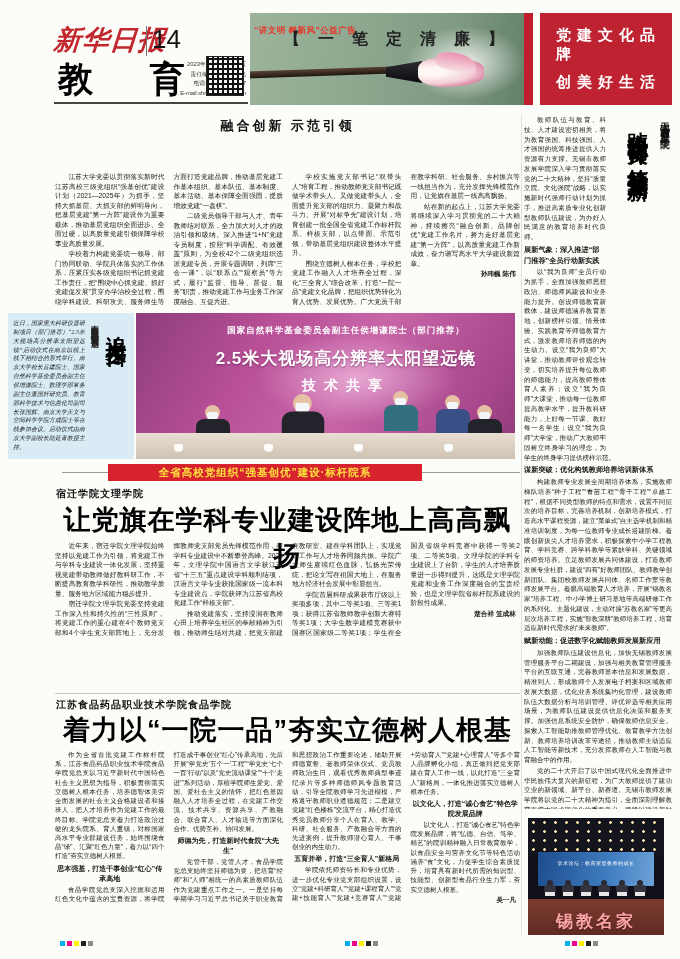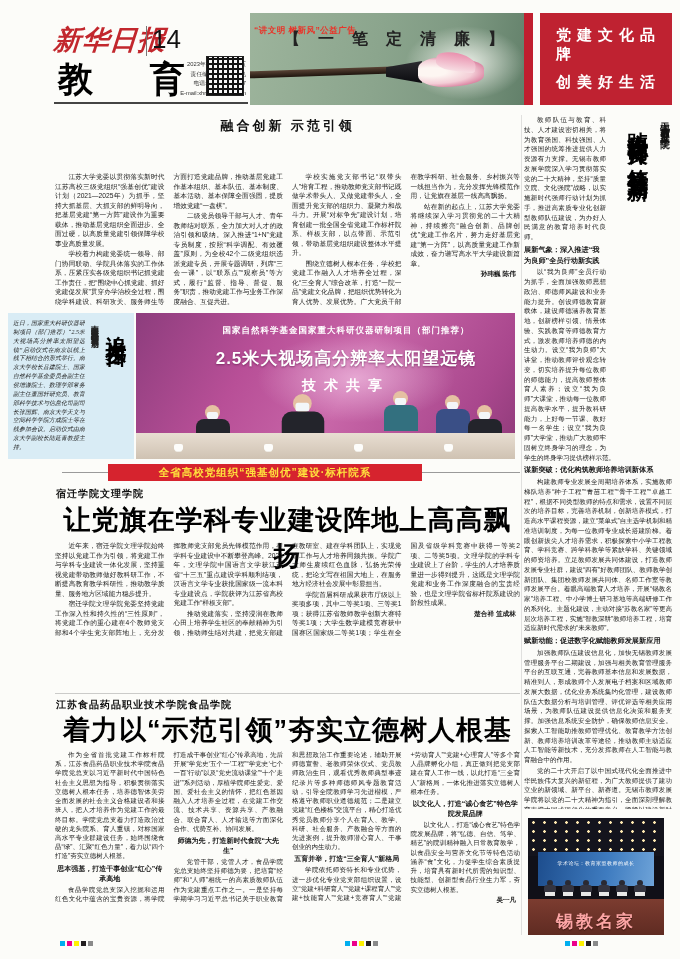--- a/index.html
+++ b/index.html
@@ -191,21 +191,21 @@
   </div>
 
   <div class="abs solar">
     <div class="solar-title">追光探日！</div>
     <div class="solar-sub">南大国家重大科研仪器研制项目启动</div>
     <div class="solar-body">近日，国家重大科研仪器研制项目（部门推荐）“2.5米大视场高分辨率太阳望远镜”启动仪式在南京以线上线下相结合的形式举行。南京大学校长吕建院士、国家自然科学基金委员会副主任侯增谦院士、数理学部常务副主任董国轩研究员、教育部科学技术与信息化司副司长张国辉、南京大学天文与空间科学学院方成院士等在线参加会议。启动仪式由南京大学副校长陆延青教授主持。</div>
   </div>
 
   <div class="abs photo">
     <div class="photo-glow"></div>
-    <div class="photo-l1">国家自然科学基金国家重大科研仪器研制项目（部门推荐）</div>
+    <div class="photo-l1">国家自然科学基金委员会副主任侯增谦院士（部门推荐）</div>
     <div class="photo-l2">2.5米大视场高分辨率太阳望远镜</div>
     <div class="photo-l3">技术共享</div>
     <div class="person teal" style="left:248px; top:78px;">
       <div class="head"></div>
         <div class="mask"></div>
         <div class="torso"></div>
     </div>
     <div class="person blue" style="left:300px; top:82px;">
       <div class="head"></div>
         <div class="mask"></div>
@@ -242,21 +242,21 @@
     <p>近年来，宿迁学院文理学院始终坚持以党建工作为引领，将党建工作与学科专业建设一体化发展，坚持重视党建带动教师做好教科研工作，不断提高教育教学科研性，推动教学质量、服务地方区域能力稳步提升。</p>
     <p>宿迁学院文理学院党委坚持党建工作深入性和持久性的“三性原则”，将党建工作的重心建在4个教师党支部和4个学生党支部阵地上，充分发挥教师党支部党员先锋模范作用，在学科专业建设中不断攀登高峰。2021年，文理学院中国语言文学获江苏省“十三五”重点建设学科顺利结项，汉语言文学专业获批国家级一流本科专业建设点，学院获评为江苏省高校党建工作“样板支部”。</p>
     <p>推动党建落实，坚持浸润在教师心田上培养学生社区的奉献精神为引领，推动师生结对共建，把党支部建在教研室、建在学科团队上，实现党建工作与人才培养同频共振。学院广大师生赓续红色血脉，弘扬光荣传统，把论文写在祖国大地上，在服务地方经济社会发展中彰显担当。</p>
     <p>学院首届科研成果获市厅级以上奖项多项，其中二等奖1项、三等奖1项；获得江苏省教师教学创新大赛特等奖1项；大学生数学建模竞赛获中国赛区国家级二等奖1项；学生在全国及省级学科竞赛中获得一等奖2项、二等奖5项。文理学院的学科专业建设上了台阶，学生的人才培养质量进一步得到提升，这既是文理学院党建和业务工作深度融合的宝贵经验，也是文理学院省标杆院系建设的阶段性成果。</p>
     <p class="byline">楚合祥 笪成林</p>
   </div>
 
   <div class="abs hrule" style="left:55px; top:693px; width:465px; opacity:.5;"></div>
 
   <div class="abs kicker-left" style="left:56px; top:698px;">江苏食品药品职业技术学院食品学院</div>
-  <div class="abs headline" style="left:55px; top:712px; width:465px; font-size:27px;">着力以“示范引领”夯实立德树人根基</div>
+  <div class="abs headline" style="left:55px; top:712px; width:465px; font-size:27px;">着力以“一院一品”夯实立德树人根基</div>
   <div class="abs bodycols" style="left:55px; top:750px; width:465px; height:185px; column-count:4; font-size:6.5px;">
     <p>作为全省首批党建工作标杆院系，江苏食品药品职业技术学院食品学院党总支以习近平新时代中国特色社会主义思想为指导，积极贯彻落实立德树人根本任务，培养德智体美劳全面发展的社会主义合格建设者和接班人，把人才培养作为党建工作的最终目标。学院党总支着力打造政治过硬的龙头院系、育人重镇，对标国家高水平专业群建设任务，始终围绕食品“绿”、汇聚“红色力量”，着力以“四个打造”夯实立德树人根基。</p>
     <p class="subhead-inline">思本强基，打造干事创业“红心”传承高地</p>
     <p>食品学院党总支深入挖掘和运用红色文化中蕴含的宝贵资源，将学院打造成干事创业“红心”传承高地，先后开展“学党史‘五个一’工程”“学党史‘七个一百’行动”以及“党史流动课堂”“十个‘走进’”系列活动，厚植学院师生爱党、爱国、爱社会主义的情怀，把红色基因融入人才培养全过程，在党建工作交流、技术共享、资源共享、产教融合、联合育人、人才输送等方面深化合作、优势互补、协同发展。</p>
     <p class="subhead-inline">师德为先，打造新时代食院“大先生”</p>
     <p>党管干部，党管人才，食品学院党总支始终坚持师德为要，把培育“经师”和“人师”相统一的高素质教师队伍作为党建重点工作之一。一是坚持每学期学习习近平总书记关于职业教育和思想政治工作重要论述，辅助开展师德宣誓、老教师荣休仪式、党员教师政治生日，观看优秀教师典型事迹纪录片等多种师德师风专题教育活动，引导全院教师学习先进楷模，严格遵守教师职业道德规范；二是建立党建“红色楼栋”交流平台，精心打造优秀党员教师分享个人在育人、教学、科研、社会服务、产教融合等方面的先进案例，提升教师潜心育人、干事创业的内生动力。</p>
     <p class="subhead-inline">五育并举，打造“三全育人”新格局</p>
     <p>学院依托师资特长和专业优势，进一步优化专业党支部组织设置，设立“党建+科研育人”“党建+课程育人”“党建+技能育人”“党建+竞赛育人”“党建+劳动育人”“党建+心理育人”等多个育人品牌孵化小组，真正做到把党支部建在育人工作一线，以此打造“三全育人”新格局，一体化推进落实立德树人根本任务。</p>
     <p class="subhead-inline">以文化人，打造“诚心食艺”特色学院发展品牌</p>
     <p>以文化人，打造“诚心食艺”特色学院发展品牌，将“弘德、自信、笃学、精艺”的院训精神融入日常教育教学，以食品安全与营养文化节等特色活动涵养“食”文化，力促学生综合素质提升，培育具有新时代所需的知识型、技能型、创新型食品行业生力军，夯实立德树人根基。</p>
@@ -264,21 +264,21 @@
   </div>
 
   <div class="abs vrule" style="left:521px; top:115px; height:820px; opacity:.55;"></div>
 
   <div class="abs wuxi" style="left: 524px; top: 115px;">
     <div class="wuxi-vert">
       <div class="wuxi-kicker">无锡市教师发展学院</div>
       <div class="wuxi-head">踔疾步稳育良师　笃行致远开新局</div>
     </div>
     <p>教师队伍与教育、科技、人才建设密切相关，将为教育强国、科技强国、人才强国的统筹推进提供人力资源有力支撑。无锡市教师发展学院深入学习贯彻落实党的二十大精神，坚持“质量立院、文化强院”战略，以实施新时代强师行动计划为抓手，推进高素质专业化创新型教师队伍建设，为办好人民满意的教育培养时代良师。</p>
-    <p class="subhead-inline">展新气象：深入推进“我为良师”全员行动新实践</p>
+    <p class="subhead-inline">展新气象：深入推进“部门推荐”全员行动新实践</p>
     <p>以“我为良师”全员行动为抓手，全面加强教师思想政治、师德师风建设和业务能力提升。创设师德教育新载体，建设师德涵养教育基地，创新榜样引领、情景体验、实践教育等师德教育方式，激发教师培养师德的内生动力。设立“我为良师”大讲堂，推动教师评价观念转变，切实培养提升每位教师的师德能力，提高教师整体育人素养；设立“我为良师”大课堂，推动每一位教师提高教学水平，提升教科研能力，上好每一节课、教好每一名学生；设立“我为良师”大学堂，推动广大教师牢固树立终身学习的理念，为学生的终身学习提供榜样示范。</p>
     <p class="subhead-inline">谋新突破：优化构筑教师培养培训新体系</p>
     <p>构建教师专业发展全周期培养体系，实施教师梯队培养“种子工程”“青苗工程”“骨干工程”“卓越工程”，根据不同类型教师的特点和需求，设置不同层次的培养目标，完善培养机制，创新培养模式，打造高水平课程资源，建立“菜单式”自主选学机制和精准培训制度，为每一位教师专业成长搭建阶梯。着眼创新拔尖人才培养需求，积极探索中小学工程教育、学科竞赛、跨学科教学等紧缺学科、关键领域的师资培养。立足教师发展共同体建设，打造教师发展专业社群，建设“四有”好教师团队、教师教学创新团队、集团校教师发展共同体、名师工作室等教师发展平台。着眼高端教育人才培养，开展“锡教名家”培养工程、中小学博士研习基地等高端研修工作的系列化、主题化建设，主动对接“苏教名家”等更高层次培养工程，实施“智教深耕”教师培养工程，培育适应新时代需求的“未来教师”。</p>
     <p class="subhead-inline">赋新动能：促进数字化赋能教师发展新应用</p>
     <p>加强教师队伍建设信息化，加快无锡教师发展管理服务平台二期建设，加强与相关教育管理服务平台的互联互通，完善教师基本信息和发展数据，精准到人，形成教师个人发展电子档案和区域教师发展大数据，优化业务系统集约化管理，建设教师队伍大数据分析与培训管理、评优评选等相关应用场景，为教师队伍建设提供信息化决策和服务支撑。加强信息系统安全防护，确保教师信息安全。探索人工智能助推教师管理优化、教育教学方法创新、教师培养培训改革等途径，推动教师主动适应人工智能等新技术，充分发挥教师在人工智能与教育融合中的作用。</p>
     <p>党的二十大开启了以中国式现代化全面推进中华民族伟大复兴的新征程，为广大教师提供了建功立业的新领域、新平台、新赛道。无锡市教师发展学院将以党的二十大精神为指引，全面深刻理解教育支撑中国式现代化的重要意义，紧紧以建设新时代高素质专业化创新型教师队伍为目标，聚力奋发勇担当，守正创新育良师，努力为全面推进中国式现代化无锡新实践贡献学院智慧和学院力量。</p>
 
   </div>
 
   <div class="abs stage">

